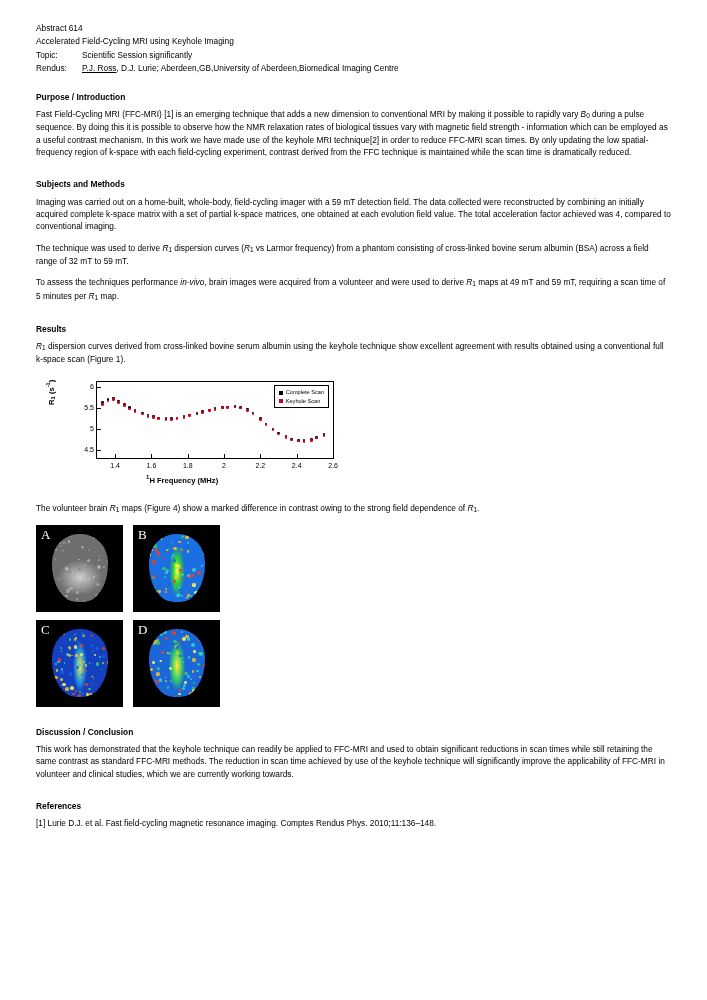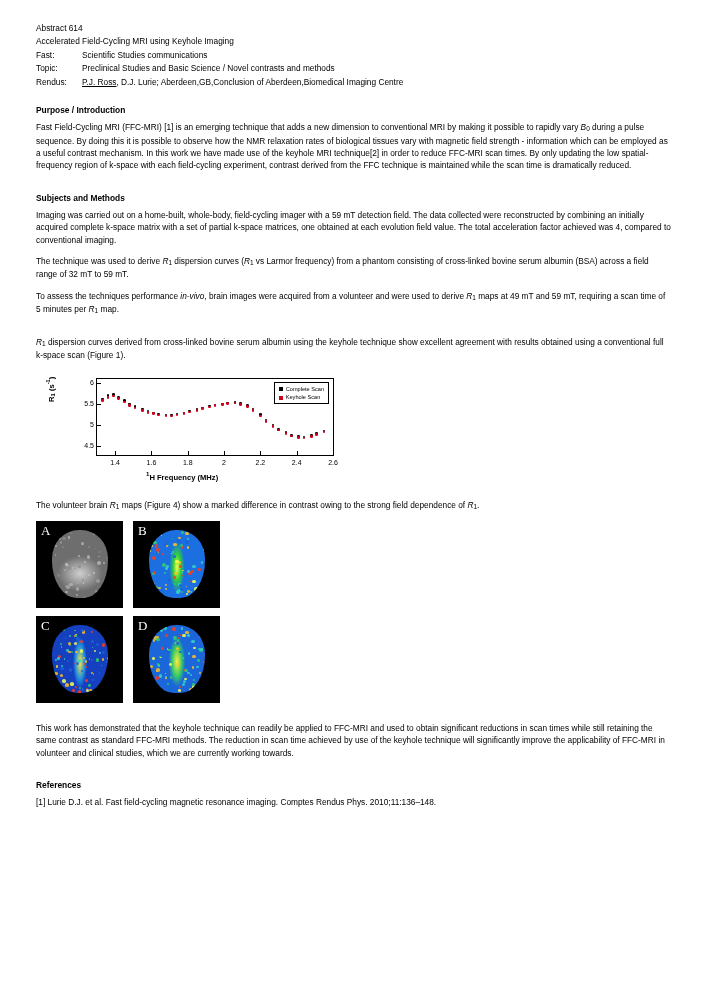--- a/index.html
+++ b/index.html
@@ -228,44 +228,42 @@
 </style>
 </head>
 <body>
 
 <div class="page">
 
   <div>
     <div class="hdr-line">Abstract 614</div>
     <div class="hdr-line">Accelerated Field-Cycling MRI using Keyhole Imaging</div>
     <div class="hdr-line">
-      <span class="hdr-label">Fast:</span><span>Scientific Studies communications</span>
+      <span class="hdr-label">Topic:</span><span>Scientific Session significantly</span>
     </div>
     <div class="hdr-line">
-      <span class="hdr-label">Topic:</span><span>Preclinical Studies and Basic Science / Novel contrasts and methods</span>
-    </div>
-    <div class="hdr-line">
-      <span class="hdr-label">Rendus:</span><span class="hdr-authors-name">P.J. Ross</span><span>, D.J. Lurie; Aberdeen,GB,Conclusion of Aberdeen,Biomedical Imaging Centre</span>
+      <span class="hdr-label">Rendus:</span><span class="hdr-authors-name">P.J. Ross</span><span>, D.J. Lurie; Aberdeen,GB,University of Aberdeen,Biomedical Imaging Centre</span>
     </div>
   </div>
 
   <div class="sec-gap"></div>
 
   <h2 class="sec">Purpose / Introduction</h2>
   <p class="body"><span>Fast Field-Cycling MRI (FFC-MRI) [1] is an emerging technique that adds a new dimension to conventional MRI by making it possible to rapidly vary </span><span class="ital">B</span><span class="sub">0</span><span> during a pulse sequence. By doing this it is possible to observe how the NMR relaxation rates of biological tissues vary with magnetic field strength - information which can be employed as a useful contrast mechanism. In this work we have made use of the keyhole MRI technique[2] in order to reduce FFC-MRI scan times. By only updating the low spatial-frequency region of k-space with each field-cycling experiment, contrast derived from the FFC technique is maintained while the scan time is dramatically reduced.</span></p>
 
   <div class="sec-gap-sm"></div>
 
   <h2 class="sec">Subjects and Methods</h2>
   <p class="body">Imaging was carried out on a home-built, whole-body, field-cycling imager with a 59 mT detection field. The data collected were reconstructed by combining an initially acquired complete k-space matrix with a set of partial k-space matrices, one obtained at each evolution field value. The total acceleration factor achieved was 4, compared to conventional imaging.</p>
   <p class="body"><span>The technique was used to derive </span><span class="ital">R</span><span class="sub">1</span><span> dispersion curves (</span><span class="ital">R</span><span class="sub">1</span><span> vs Larmor frequency) from a phantom consisting of cross-linked bovine serum albumin (BSA) across a field range of 32 mT to 59 mT.</span></p>
   <p class="body"><span>To assess the techniques performance </span><span class="ital">in-vivo</span><span>, brain images were acquired from a volunteer and were used to derive </span><span class="ital">R</span><span class="sub">1</span><span> maps at 49 mT and 59 mT, requiring a scan time of 5 minutes per </span><span class="ital">R</span><span class="sub">1</span><span> map.</span></p>
 
   <div class="sec-gap-sm"></div>
 
+  <h2 class="sec">Results</h2>
   <p class="body"><span class="ital">R</span><span class="sub">1</span><span> dispersion curves derived from cross-linked bovine serum albumin using the keyhole technique show excellent agreement with results obtained using a conventional full k-space scan (Figure 1).</span></p>
 
   <div class="figure1">
     <div class="chart-ylabel">R<span class="sub">1</span> (s<sup style="font-size:.75em">-1</sup>)</div>
     <div class="chart-plot" id="chart-plot">
       <div class="legend">
         <div class="legend-row"><span class="legend-swatch" style="background:#000"></span><span>Complete Scan</span></div>
         <div class="legend-row"><span class="legend-swatch" style="background:#d0021b"></span><span>Keyhole Scan</span></div>
       </div>
     <div style="position: absolute; left: 0px; top: 0px;">
@@ -730,20 +728,21 @@
             <div class="speck" style="width: 1.78173px; height: 1.78173px; left: 55.5073%; top: 13.2884%; background: rgb(255, 59, 23);"></div>
             <div class="speck" style="width: 2.23961px; height: 2.23961px; left: 97.7867%; top: 76.5133%; background: rgb(255, 59, 23);"></div>
             <div class="speck" style="width: 3.28897px; height: 3.28897px; left: 78.3853%; top: 43.1003%; background: rgb(255, 194, 28);"></div>
           </div>
       </div>
     </div>
   </div>
 
   <div class="sec-gap-sm"></div>
 
+  <h2 class="sec">Discussion / Conclusion</h2>
   <p class="body">This work has demonstrated that the keyhole technique can readily be applied to FFC-MRI and used to obtain significant reductions in scan times while still retaining the same contrast as standard FFC-MRI methods. The reduction in scan time achieved by use of the keyhole technique will significantly improve the applicability of FFC-MRI in volunteer and clinical studies, which we are currently working towards.</p>
 
   <div class="sec-gap-sm"></div>
 
   <h2 class="sec">References</h2>
   <div>
     <p class="ref">[1] Lurie D.J. et al. Fast field-cycling magnetic resonance imaging. Comptes Rendus Phys. 2010;11:136–148.</p>
   </div>
 
 </div>

